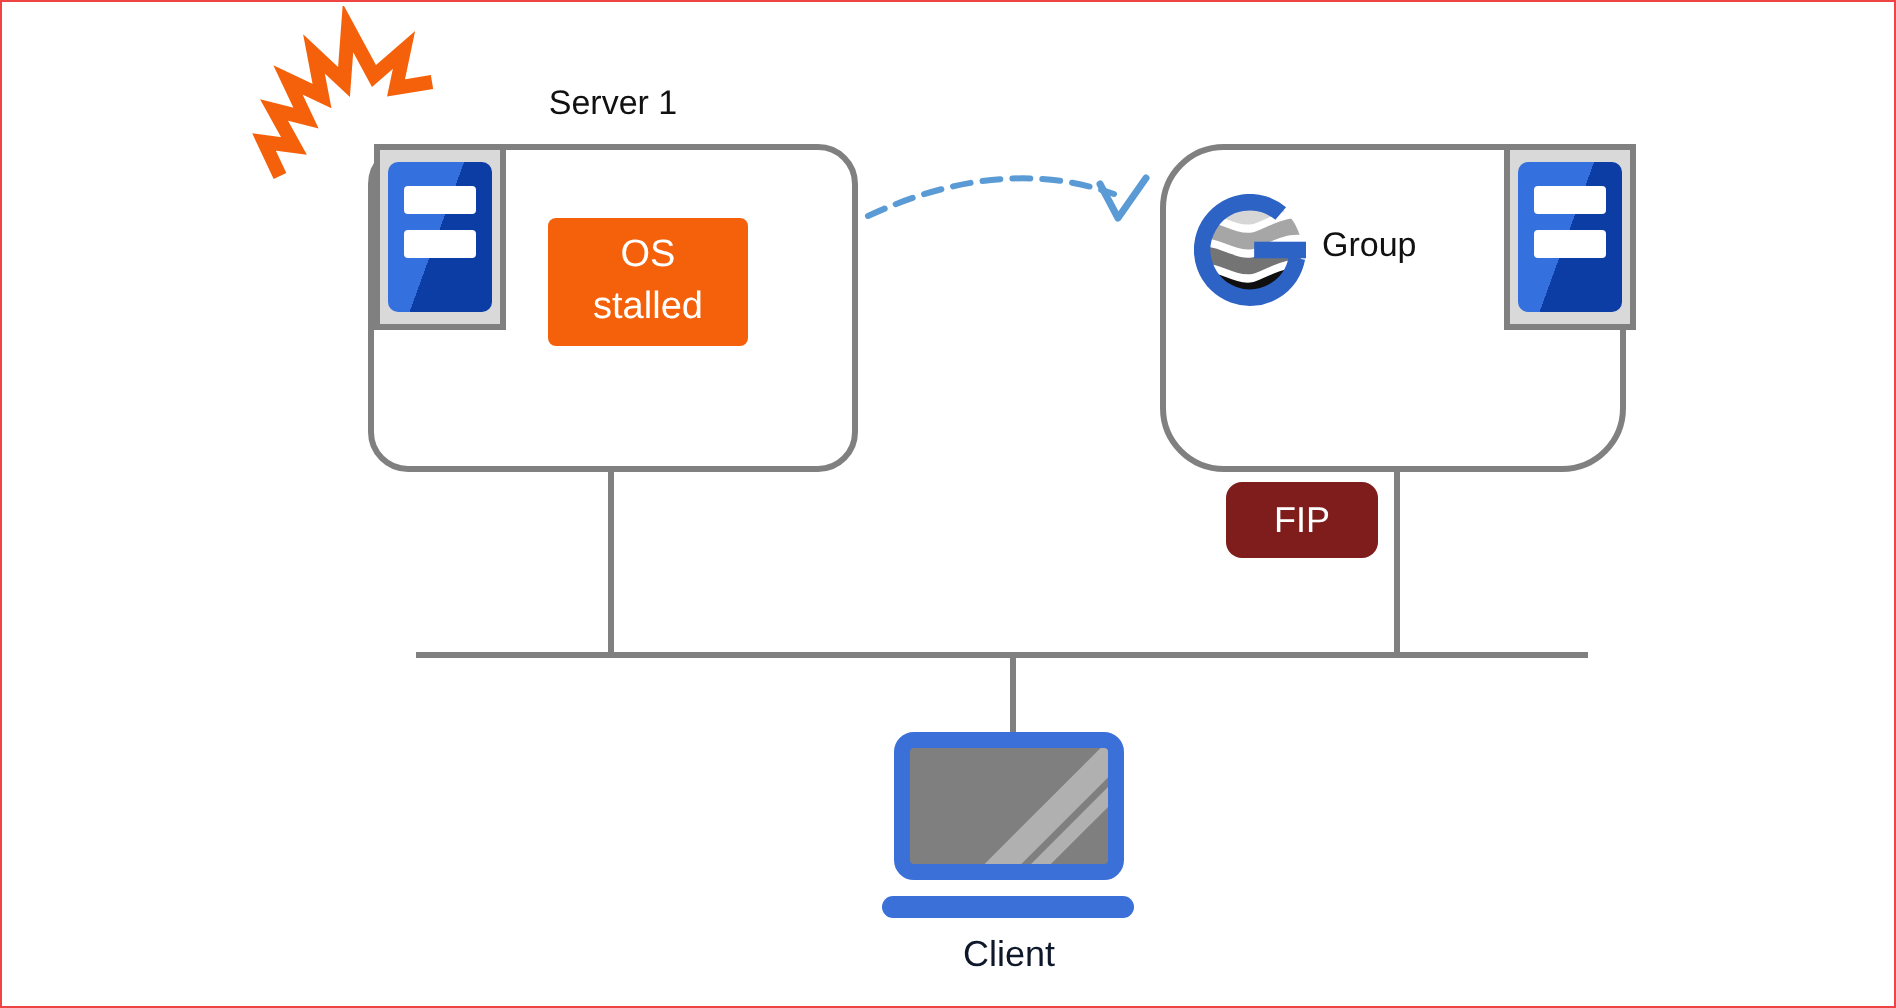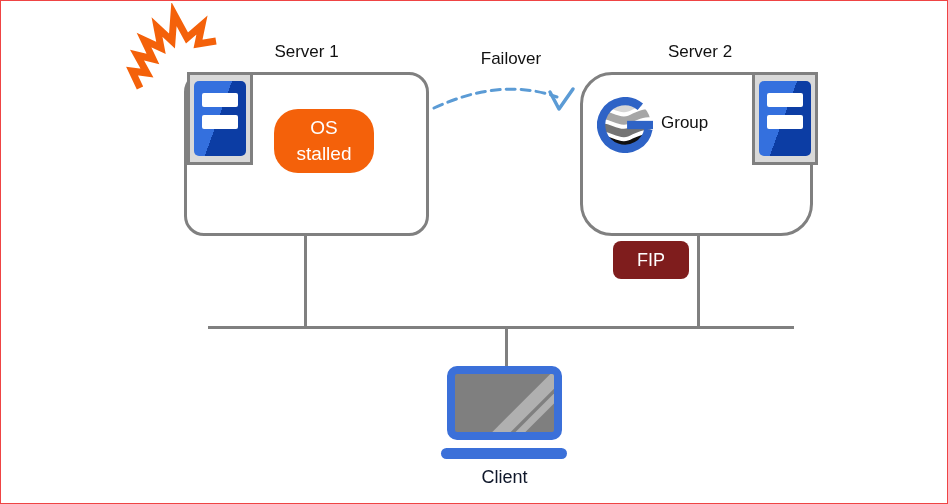--- a/index.html
+++ b/index.html
@@ -23,21 +23,21 @@
   .tower{
     position:absolute;left:4px;top:6px;width:52px;height:75px;border-radius:5px;
     background:linear-gradient(110deg,#3470de 48%,#0c3da4 48%);
   }
   .tower .bar{
     position:absolute;left:8px;width:36px;height:14px;background:#ffffff;border-radius:2px;
   }
   .tower .bar.b1{top:12px;}
   .tower .bar.b2{top:34px;}
   .os-badge{
-    position:absolute;left:87px;top:34px;width:100px;height:64px;border-radius:24px;
+    position:absolute;left:87px;top:34px;width:100px;height:64px;border-radius:4px;
     background:#f4610a;color:#ffffff;font-size:19px;line-height:26px;
     display:flex;align-items:center;justify-content:center;text-align:center;
     white-space:pre-line;
   }
   .failover-label{
     position:absolute;left:440px;top:48px;width:140px;text-align:center;
     font-size:17px;color:#111;
   }
   .fip-badge{
     position:absolute;left:612px;top:240px;width:76px;height:38px;border-radius:8px;
@@ -83,27 +83,25 @@
     <div class="server-icon" style="left:0px;top:-3px;">
       <div class="tower">
         <div class="bar b1"></div>
         <div class="bar b2"></div>
       </div>
     </div>
     <div class="os-badge">OS
 stalled</div>
   </div>
 
-  <div class="failover-label">Failover</div>
   <svg class="abs" style="left:425px;top:78px;" width="155" height="42" viewBox="0 0 155 42">
     <path d="M 8 29 Q 75 -2 131 18" fill="none" stroke="#5b9bd5" stroke-width="3" stroke-dasharray="9 6" stroke-linecap="round"></path>
     <polyline points="124,13 133,30 147,10" fill="none" stroke="#5b9bd5" stroke-width="3.5" stroke-linecap="round" stroke-linejoin="round"></polyline>
   </svg>
 
-  <div class="node-title" style="left:579px;top:40px;width:240px;">Server 2</div>
   <div class="server-box" style="left:579px;top:71px;width:233px;border-radius:32px;">
     <svg class="abs" style="left:14px;top:22px;" width="56" height="56" viewBox="0 0 54 54">
       <defs>
           <clipPath id="gc">
             <circle cx="27" cy="27" r="25"></circle>
           </clipPath>
         </defs>
       <circle cx="27" cy="27" r="25" fill="#ffffff"></circle>
       <g clip-path="url(#gc)">
         <path d="M-2,12 C8,4 20,18 30,14 C38,11 48,4 58,10 L58,-2 L-2,-2 Z" fill="#d6d6d6"></path>

